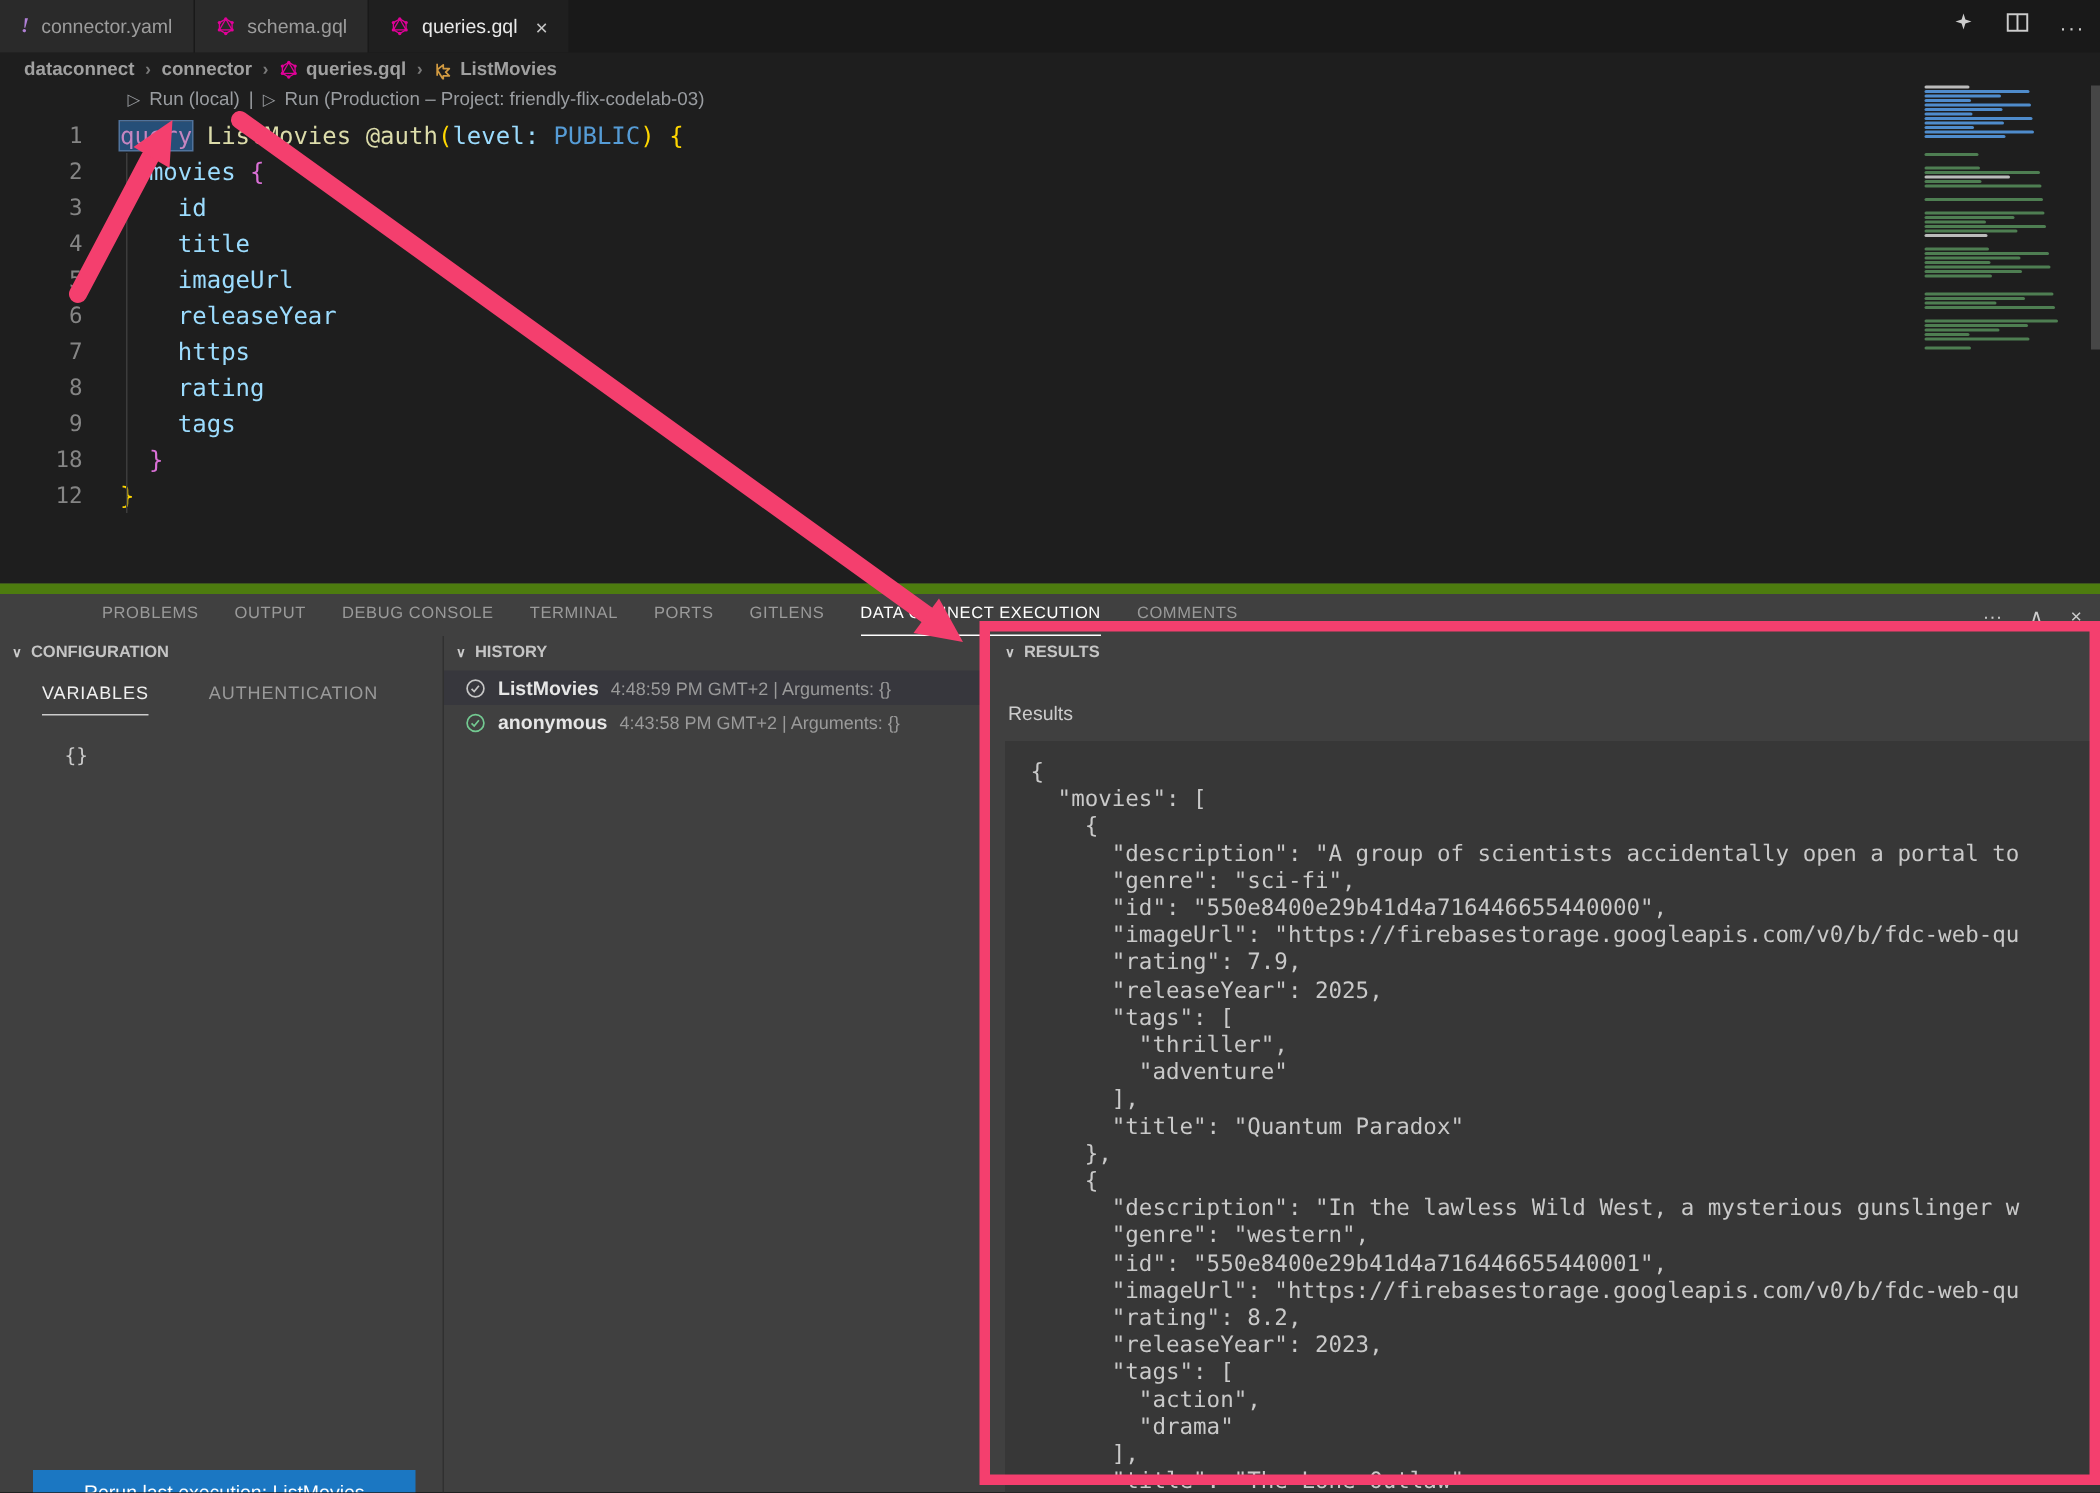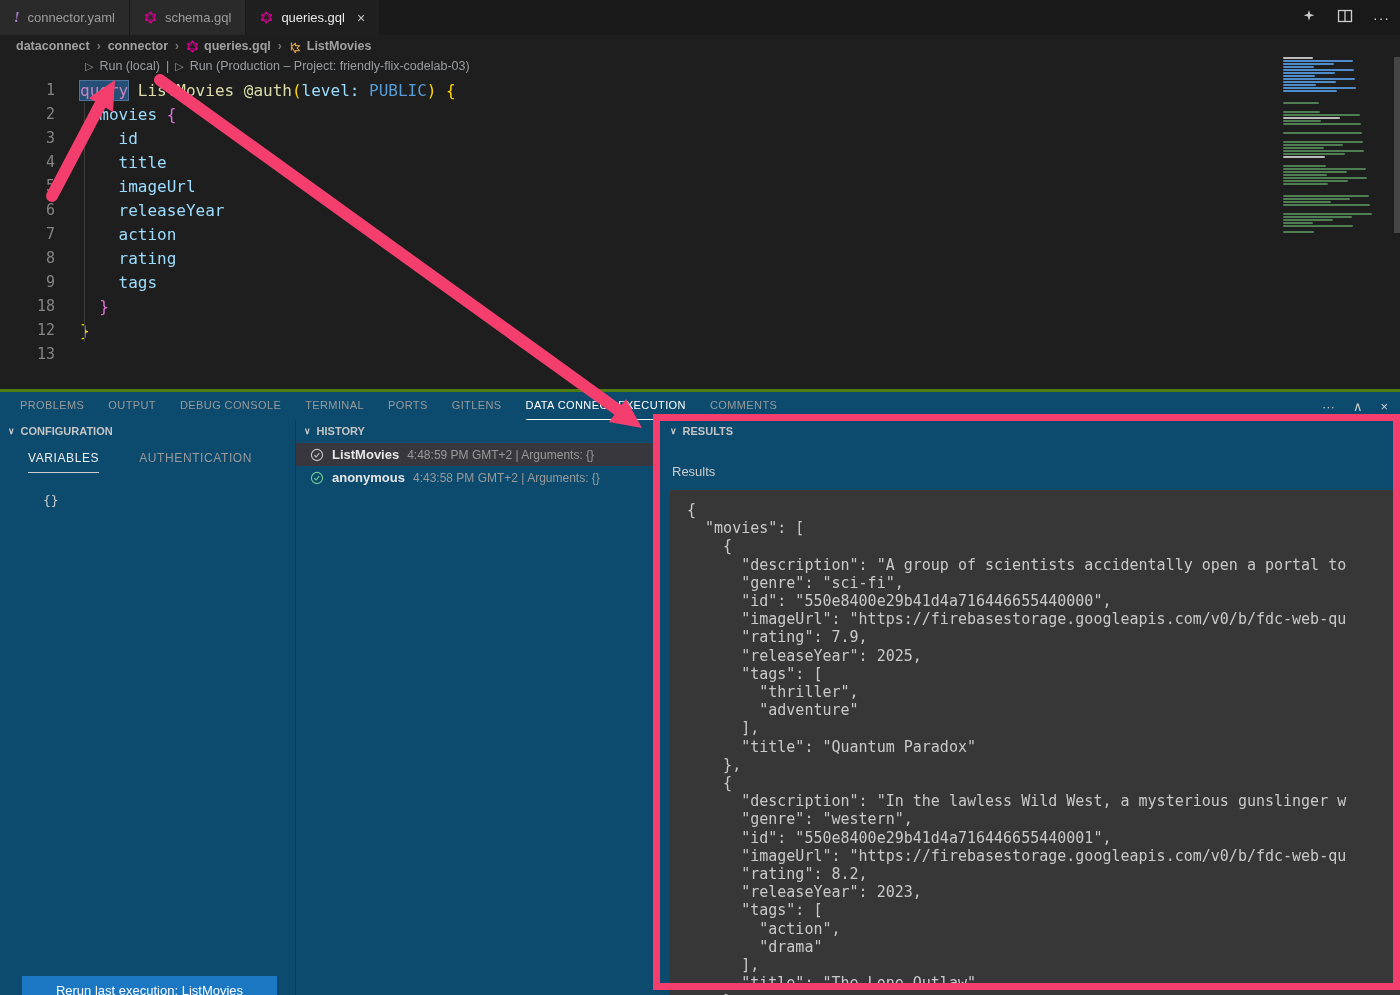--- a/index.html
+++ b/index.html
@@ -33,21 +33,21 @@
   .lncode { margin-left:25px; }
   .kw{color:#c586c0} .fn{color:#dcdcaa} .var{color:#9cdcfe} .const{color:#569cd6}
   .b1{color:#ffd700} .b2{color:#da70d6} .pl{color:#d4d4d4}
   .sel { background:#264f78; outline:1px solid #50739c; }
   .indent-guide { position:absolute; left:84px; top:102px; width:1px; height:240px; background:#3c3c3c; }
   
   .minimap { position:absolute; left:1283px; top:57px; width:108px; height:182px; }
   .minimap .ml { height:2px; margin-bottom:1px; border-radius:1px; }
   .scroll-thumb { position:absolute; left:1394px; top:57px; width:6px; height:176px; background:#464646; }
   
-  .panel { position:absolute; left:0; top:389px; width:1400px; height:606px; background:#0c4a6e; border-top:3px solid #4d7c0f; }
+  .panel { position:absolute; left:0; top:389px; width:1400px; height:606px; background:#404040; border-top:7px solid #4d7c0f;padding-left:48px; }
   .panel-tabs { display:flex; gap:24px; padding-left:20px; height:28px; align-items:center; }
   .ptab { font-size:11px; letter-spacing:.4px; color:#9a9a9a; height:28px; line-height:27px; cursor:pointer; }
   .ptab.active { color:#ffffff; border-bottom:1px solid #ffffff; }
   .panel-icons { position:absolute; right:12px; top:0; height:28px; display:flex; align-items:center; gap:18px; color:#cccccc; font-size:13px; }
   .sections { position:absolute; left:0; top:28px; width:1400px; height:578px; display:flex; }
   .sec-header { display:flex; align-items:center; gap:6px; padding:5px 0 4px 8px; font-size:11px; font-weight:bold; color:#c5c5c5; }
   .chev { font-size:9px; color:#cccccc; }
   .sec-config { width:296px; border-right:1px solid #303030; position:relative; }
   .cfg-tabs { display:flex; gap:40px; padding-left:28px; margin-top:10px; }
   .cfg-tab { font-size:12px; letter-spacing:.6px; color:#9a9a9a; padding-bottom:7px; cursor:pointer; }
@@ -177,26 +177,25 @@
     <span class="lens-link">Run (Production – Project: friendly-flix-codelab-03)</span>
   </div>
 
   <div class="code-area" id="code-area">
       <div class="code-line"><span class="gutter">1</span><span class="lncode"><span class="kw sel">query</span><span class="pl"> </span><span class="fn">ListMovies</span><span class="pl"> </span><span class="fn">@auth</span><span class="b1">(</span><span class="var">level:</span><span class="pl"> </span><span class="const">PUBLIC</span><span class="b1">)</span><span class="pl"> </span><span class="b1">{</span></span></div>
       <div class="code-line"><span class="gutter">2</span><span class="lncode"><span class="pl">  </span><span class="var">movies</span><span class="pl"> </span><span class="b2">{</span></span></div>
       <div class="code-line"><span class="gutter">3</span><span class="lncode"><span class="var">    id</span></span></div>
       <div class="code-line"><span class="gutter">4</span><span class="lncode"><span class="var">    title</span></span></div>
       <div class="code-line"><span class="gutter">5</span><span class="lncode"><span class="var">    imageUrl</span></span></div>
       <div class="code-line"><span class="gutter">6</span><span class="lncode"><span class="var">    releaseYear</span></span></div>
-      <div class="code-line"><span class="gutter">7</span><span class="lncode"><span class="var">    action</span></span></div>
+      <div class="code-line"><span class="gutter">7</span><span class="lncode"><span class="var">    https</span></span></div>
       <div class="code-line"><span class="gutter">8</span><span class="lncode"><span class="var">    rating</span></span></div>
       <div class="code-line"><span class="gutter">9</span><span class="lncode"><span class="var">    tags</span></span></div>
       <div class="code-line"><span class="gutter">18</span><span class="lncode"><span class="b2">  }</span></span></div>
       <div class="code-line"><span class="gutter">12</span><span class="lncode"><span class="b1">}</span></span></div>
-      <div class="code-line"><span class="gutter">13</span><span class="lncode"></span></div>
     </div>
   <div class="indent-guide"></div>
 
   <div class="minimap" id="minimap">
       <div class="ml" style="background: rgb(187, 187, 187); width: 28%;"></div>
       <div class="ml" style="background: rgb(79, 140, 204); width: 65%;"></div>
       <div class="ml" style="background: rgb(79, 140, 204); width: 47%;"></div>
       <div class="ml" style="background: rgb(79, 140, 204); width: 29%;"></div>
       <div class="ml" style="background: rgb(79, 140, 204); width: 66%;"></div>
       <div class="ml" style="background: rgb(79, 140, 204); width: 48%;"></div>

